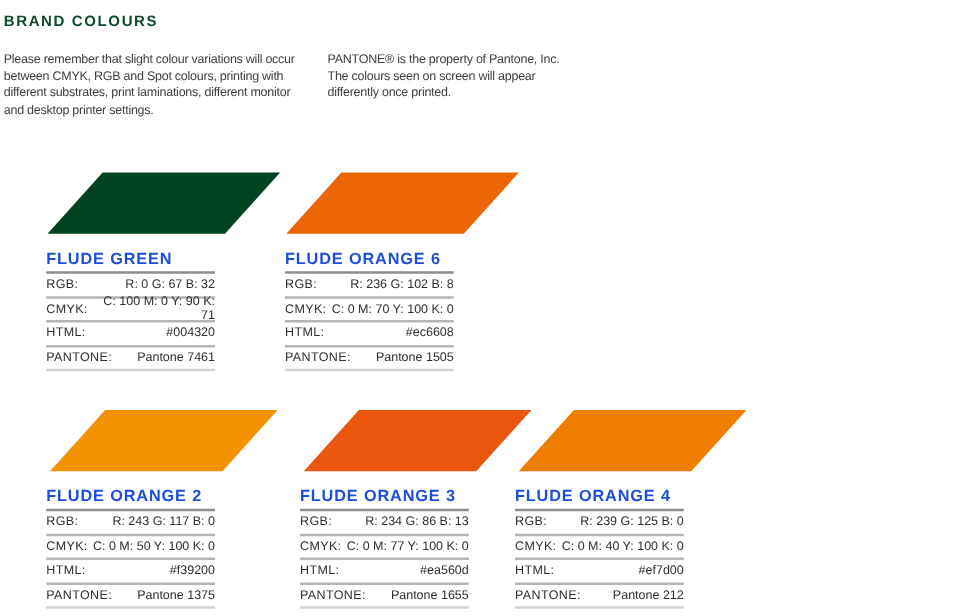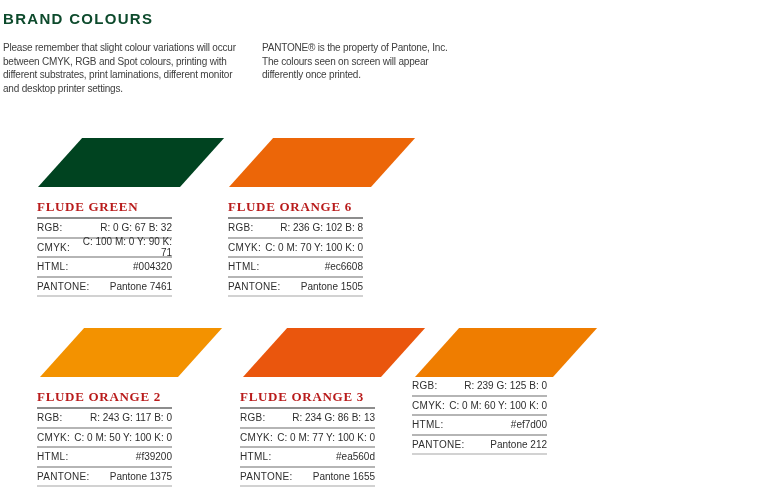--- a/index.html
+++ b/index.html
@@ -5,43 +5,43 @@
   html,body{margin:0;padding:0;background:#ffffff;}
   .canvas{
     position:relative;
     width:783px;height:493px;
     background:#ffffff;
     overflow:hidden;
     font-family:"Liberation Sans",sans-serif;
   }
   .page-title{
     position:absolute;left:3px;top:10px;margin:0;
-    font-size:15px;font-weight:bold;letter-spacing:1.3px;
+    font-size:12px;font-weight:bold;letter-spacing:1.3px;
     color:#0d4a2c;
   }
   .para{
     position:absolute;top:41px;margin:0;
     font-size:10px;letter-spacing:-0.2px;line-height:13.6px;
     color:#3e3e3e;white-space:pre-line;
   }
   .para-left{left:3px;width:258px;}
   .para-right{left:262px;width:212px;}
   .block{position:absolute;width:135px;}
   .swatch{
     height:49px;
     transform:skewX(-42deg);
     transform-origin:0 100%;
   }
   .sw-r1{width:142px;margin-left:1px;}
   .sw-r2{width:138px;margin-left:3px;}
   .block-name{
     margin:13px 0 0;line-height:13px;
     font-size:13px;font-weight:bold;letter-spacing:0.7px;
-    color:#b91c1c;
-    padding-bottom:4px;border-bottom:2px solid #8d8d8d;font-family:Liberation Serif, serif;
+    color:#1d4ed8;
+    padding-bottom:4px;border-bottom:2px solid #8d8d8d;
   }
   .trow{
     display:flex;justify-content:space-between;align-items:center;
     height:17.5px;
     border-bottom:2px solid #b5b5b5;
     font-size:10px;color:#2e2e2e;
   }
   .trow:last-child{border-bottom-color:#d2d2d2;}
   .lbl{letter-spacing:0.3px;text-align:center;}
   .val{text-align:right;}
@@ -148,28 +148,29 @@
       </div>
       <div class="trow">
         <span class="lbl">PANTONE:</span>
         <span class="val">Pantone 1655</span>
       </div>
     </div>
   </section>
 
   <section class="block" style="left:412px;top:328px">
     <div class="swatch sw-r2" style="background: rgb(239, 125, 0);"></div>
+    <h2 class="block-name">FLUDE ORANGE 4</h2>
     <div class="tbl">
       <div class="trow">
         <span class="lbl">RGB:</span>
         <span class="val">R: 239 G: 125 B: 0</span>
       </div>
       <div class="trow">
         <span class="lbl">CMYK:</span>
-        <span class="val">C: 0 M: 60 Y: 100 K: 0</span>
+        <span class="val">C: 0 M: 40 Y: 100 K: 0</span>
       </div>
       <div class="trow">
         <span class="lbl">HTML:</span>
         <span class="val">#ef7d00</span>
       </div>
       <div class="trow">
         <span class="lbl">PANTONE:</span>
         <span class="val">Pantone 212</span>
       </div>
     </div>

